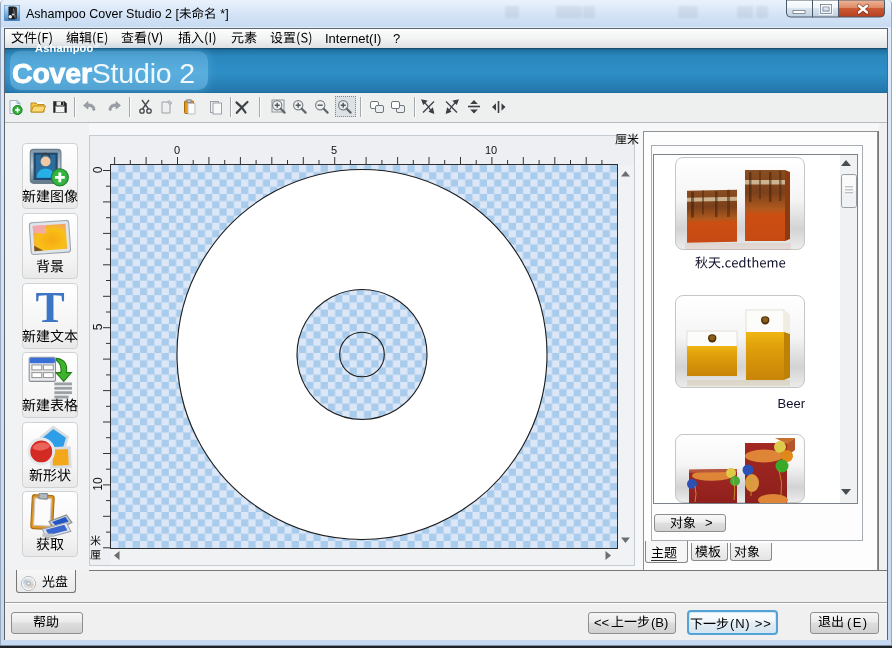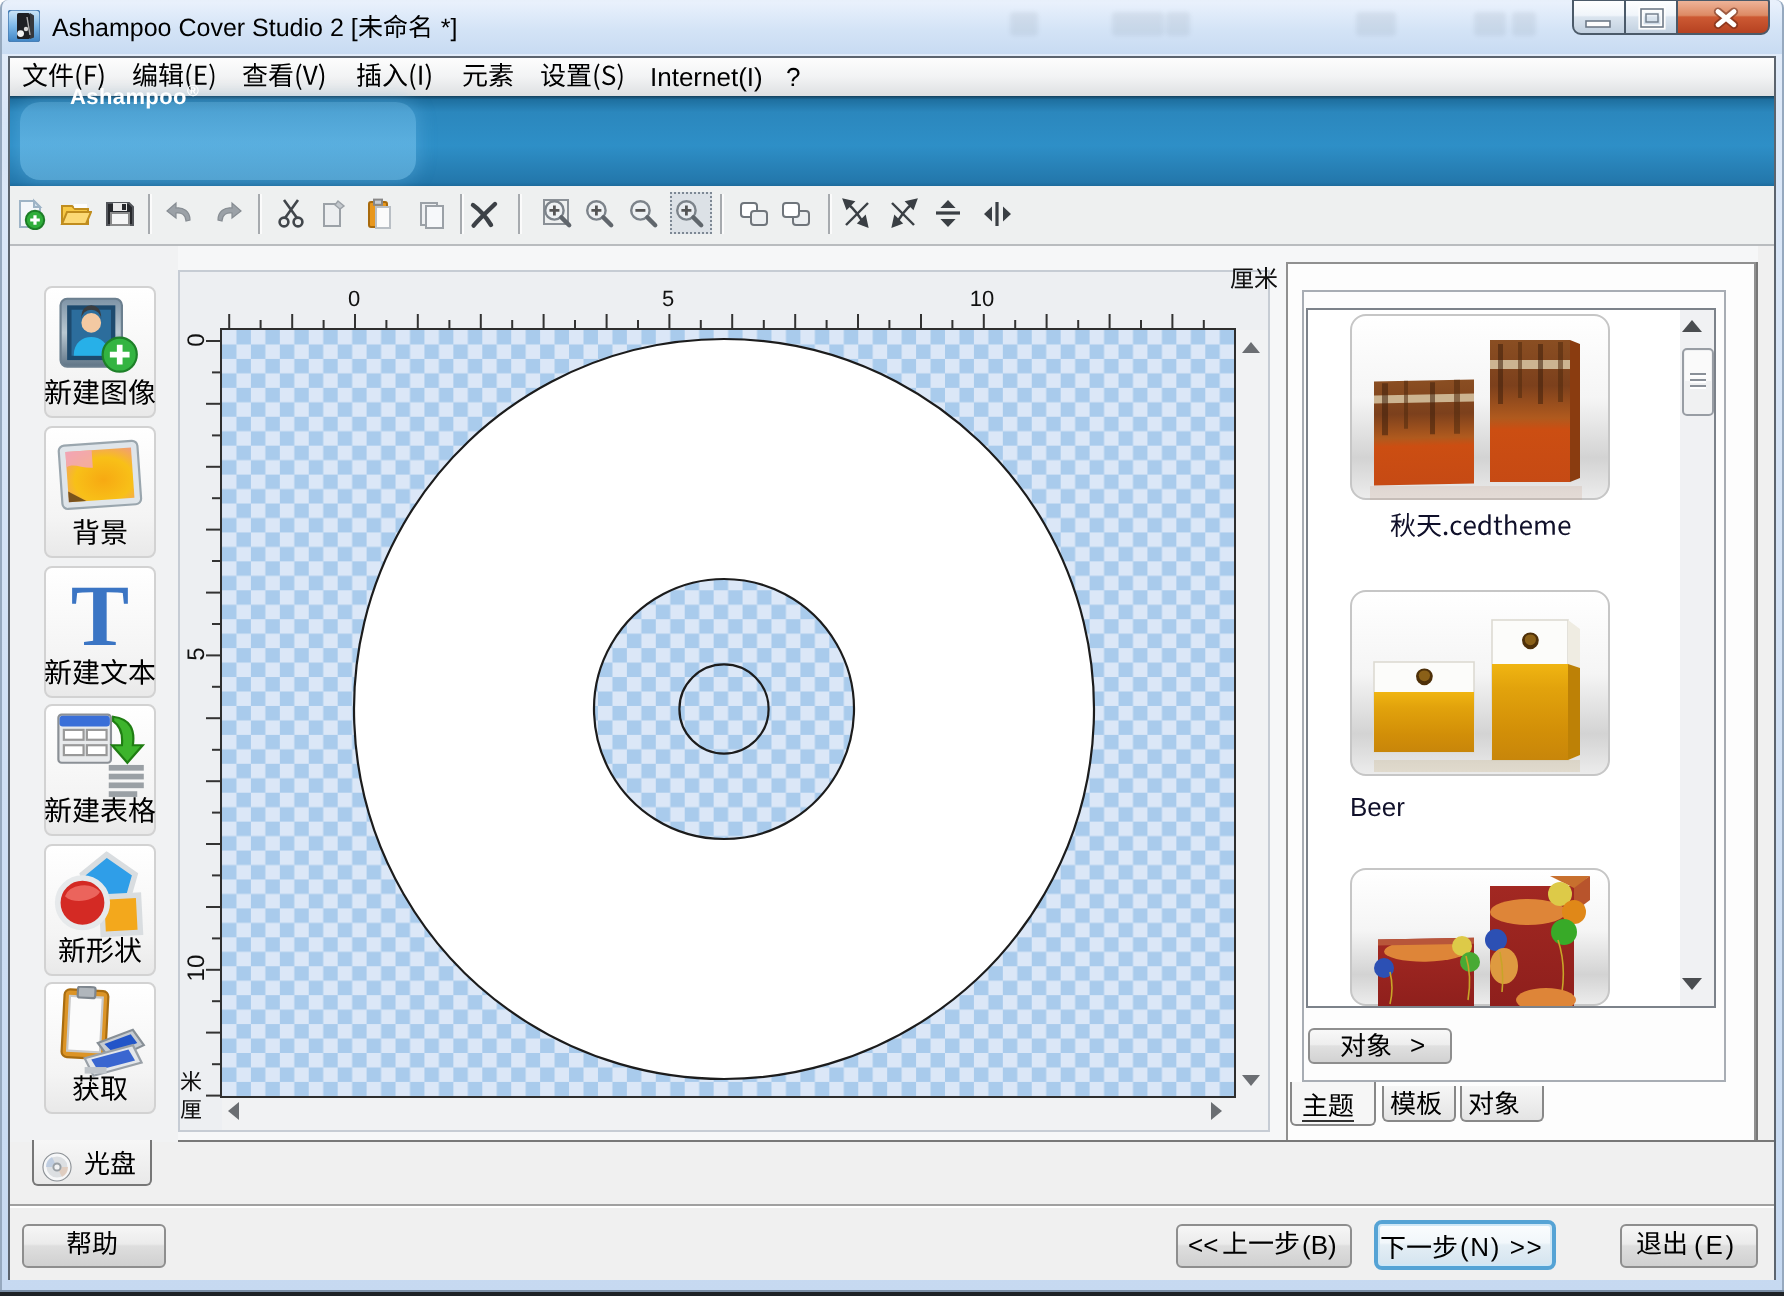--- a/index.html
+++ b/index.html
@@ -86,20 +86,21 @@
       <path d="M1.6 1.4C2.3 2.0 3.1 2.8 3.5 3.4L4.2 2.7C3.8 2.2 2.9 1.3 2.2 0.8ZM0.6 4.6V5.5H2.4V10.2C2.4 10.8 2.0 11.2 1.7 11.4C1.9 11.6 2.2 12.0 2.3 12.2C2.5 12.0 2.8 11.7 5.1 10.0C5.0 9.8 4.9 9.4 4.8 9.2L3.3 10.2V4.6ZM6.4 1.0V2.4C6.4 3.4 6.1 4.5 4.4 5.3C4.6 5.4 4.9 5.8 5.0 6.0C6.9 5.1 7.3 3.7 7.3 2.5V1.9H9.6V4.0C9.6 5.0 9.8 5.3 10.7 5.3C10.8 5.3 11.5 5.3 11.7 5.3C11.9 5.3 12.2 5.3 12.4 5.3C12.3 5.1 12.3 4.7 12.3 4.4C12.1 4.5 11.8 4.5 11.7 4.5C11.5 4.5 10.9 4.5 10.8 4.5C10.6 4.5 10.5 4.4 10.5 4.0V1.0ZM10.5 7.2C10.0 8.2 9.3 9.1 8.4 9.8C7.6 9.0 6.9 8.2 6.4 7.2ZM5.0 6.3V7.2H5.7L5.5 7.2C6.0 8.4 6.7 9.5 7.7 10.3C6.7 10.9 5.6 11.4 4.4 11.6C4.6 11.8 4.8 12.2 4.9 12.5C6.2 12.1 7.4 11.6 8.4 10.9C9.4 11.7 10.6 12.2 11.9 12.5C12.0 12.2 12.3 11.9 12.5 11.6C11.3 11.4 10.2 10.9 9.2 10.3C10.3 9.4 11.2 8.1 11.7 6.5L11.1 6.2L10.9 6.3Z M21.5 1.7H23.7V2.9H21.5ZM18.4 1.7H20.6V2.9H18.4ZM15.5 1.7H17.5V2.9H15.5ZM15.5 5.9V11.4H13.7V12.1H25.3V11.4H23.5V5.9H19.4L19.6 5.1H25.0V4.4H19.8L19.9 3.6H24.6V1.0H14.5V3.6H18.9L18.8 4.4H13.9V5.1H18.7L18.5 5.9ZM16.4 11.4V10.6H22.5V11.4ZM16.4 7.9H22.5V8.6H16.4ZM16.4 7.3V6.6H22.5V7.3ZM16.4 9.2H22.5V10.0H16.4Z M29.1 14.0 29.8 13.7C28.7 11.8 28.2 9.6 28.2 7.4C28.2 5.2 28.7 3.0 29.8 1.1L29.1 0.8C27.9 2.8 27.2 4.8 27.2 7.4C27.2 10.0 27.9 12.1 29.1 14.0Z M34.3 11.6C36.3 11.6 37.6 10.4 37.6 8.9C37.6 7.5 36.7 6.8 35.6 6.4L34.3 5.8C33.5 5.5 32.7 5.1 32.7 4.2C32.7 3.3 33.4 2.8 34.5 2.8C35.3 2.8 36.0 3.1 36.6 3.7L37.3 2.9C36.6 2.2 35.6 1.7 34.5 1.7C32.7 1.7 31.5 2.8 31.5 4.3C31.5 5.7 32.5 6.3 33.4 6.7L34.8 7.3C35.7 7.7 36.4 8.0 36.4 9.0C36.4 9.9 35.6 10.6 34.4 10.6C33.4 10.6 32.4 10.1 31.7 9.4L31.0 10.2C31.8 11.1 33.0 11.6 34.3 11.6Z M39.4 14.0C40.6 12.1 41.3 10.0 41.3 7.4C41.3 4.8 40.6 2.8 39.4 0.8L38.7 1.1C39.8 3.0 40.4 5.2 40.4 7.4C40.4 9.6 39.8 11.8 38.7 13.7Z" fill="#000"></path>
     </svg>
 <div class="abs" style="left:325px;top:31px;font-size:13px;color:#000">Internet(I)</div>
 <div class="abs" style="left:393px;top:31px;font-size:13px;color:#000">?</div>
 <div class="abs" style="left:5px;top:48px;width:882px;height:45px;
 background:linear-gradient(180deg,#13405c 0%,#1e6f9f 4%,#2b87bd 18%,#2e8fc7 55%,#2377ab 96%,#1d6b9c 100%)"></div>
 <div class="abs" style="left:10px;top:51px;width:198px;height:39px;border-radius:10px;
 background:linear-gradient(180deg,rgba(120,195,238,0.42) 0%,rgba(125,200,242,0.55) 50%,rgba(130,205,245,0.5) 100%);
 box-shadow:0 0 8px 2px rgba(100,180,228,0.35)"></div>
 <div class="abs" style="left:35px;top:41px;font-size:11px;font-weight:bold;color:#fff;letter-spacing:0.2px">Ashampoo<span style="font-size:8px;vertical-align:4px">®</span></div>
+<div class="abs" style="left:12px;top:59px;font-size:28.5px;line-height:29px;color:#fff;letter-spacing:-0.2px"><span style="font-weight:bold;-webkit-text-stroke:0.9px #fff">Cover</span><span style="color:#f0f8fe">Studio&nbsp;2</span></div>
 <div class="abs" style="left:5px;top:93px;width:882px;height:30px;background:#eef0f0;border-bottom:1px solid #b9bcbf"></div>
 <div class="abs" style="left:74px;top:97px;width:1px;height:20px;background:#a6aaae"></div>
 <div class="abs" style="left:75px;top:97px;width:1px;height:20px;background:#fbfbfb"></div>
 <div class="abs" style="left:129px;top:97px;width:1px;height:20px;background:#a6aaae"></div>
 <div class="abs" style="left:130px;top:97px;width:1px;height:20px;background:#fbfbfb"></div>
 <div class="abs" style="left:230px;top:97px;width:1px;height:20px;background:#a6aaae"></div>
 <div class="abs" style="left:231px;top:97px;width:1px;height:20px;background:#fbfbfb"></div>
 <div class="abs" style="left:259px;top:97px;width:1px;height:20px;background:#a6aaae"></div>
 <div class="abs" style="left:260px;top:97px;width:1px;height:20px;background:#fbfbfb"></div>
 <div class="abs" style="left:360px;top:97px;width:1px;height:20px;background:#a6aaae"></div>
@@ -495,21 +496,21 @@
 <circle cx="107" cy="32" r="6.5" fill="#38aa28"></circle>
           <circle cx="73" cy="36" r="5.5" fill="#2c50b4"></circle>
 <ellipse cx="77" cy="49" rx="7" ry="9" fill="#de9a40"></ellipse>
 <path d="M104 36 q4 12 2 26 M75 42 q2 10 1 20" stroke="#c8a428" stroke-width="0.8" fill="none"></path>
 <ellipse cx="98" cy="66" rx="15" ry="6" fill="#de8538"></ellipse>
 </g>
       </svg></div>
 <svg style="position:absolute;left:694.6px;top:256px" width="92" height="18" viewBox="0 0 92 18">
       <path d="M11.3 3.4C11.0 4.4 10.4 5.9 9.9 6.8L10.7 7.1C11.2 6.2 11.8 4.8 12.2 3.7ZM6.6 3.4C6.4 4.6 6.1 6.0 5.6 6.8L6.4 7.1C7.0 6.2 7.3 4.8 7.4 3.5ZM8.5 0.5C8.5 5.6 8.5 9.8 5.0 11.8C5.2 11.9 5.5 12.3 5.6 12.5C7.5 11.4 8.4 9.8 8.9 7.8C9.5 9.9 10.4 11.5 12.0 12.5C12.1 12.2 12.4 11.9 12.6 11.7C10.6 10.6 9.7 8.3 9.2 5.4C9.4 3.9 9.4 2.3 9.4 0.5ZM4.9 0.6C3.9 1.1 2.2 1.4 0.7 1.7C0.8 1.9 0.9 2.2 1.0 2.4C1.6 2.4 2.2 2.2 2.9 2.1V4.3H0.6V5.2H2.7C2.2 6.7 1.2 8.4 0.4 9.3C0.5 9.6 0.8 10.0 0.9 10.2C1.6 9.4 2.3 8.1 2.9 6.7V12.5H3.8V6.5C4.2 7.1 4.7 7.9 4.9 8.2L5.4 7.4C5.2 7.1 4.2 5.8 3.8 5.4V5.2H5.8V4.3H3.8V1.9C4.5 1.8 5.1 1.6 5.6 1.4Z M13.9 5.5V6.5H18.6C18.2 8.3 16.9 10.3 13.5 11.6C13.8 11.8 14.1 12.2 14.2 12.5C17.5 11.1 18.9 9.2 19.5 7.2C20.6 9.8 22.3 11.6 24.9 12.4C25.0 12.2 25.3 11.8 25.6 11.6C22.9 10.8 21.1 9.0 20.2 6.5H25.2V5.5H19.9C19.9 5.0 19.9 4.5 19.9 4.1V2.5H24.6V1.5H14.3V2.5H18.9V4.1C18.9 4.5 18.9 5.0 18.8 5.5Z M27.8 11.6C28.3 11.6 28.7 11.2 28.7 10.7C28.7 10.2 28.3 9.8 27.8 9.8C27.3 9.8 26.9 10.2 26.9 10.7C26.9 11.2 27.3 11.6 27.8 11.6Z M33.6 11.6C34.4 11.6 35.2 11.3 35.9 10.7L35.4 9.9C34.9 10.3 34.3 10.6 33.7 10.6C32.4 10.6 31.5 9.5 31.5 7.9C31.5 6.3 32.4 5.2 33.7 5.2C34.3 5.2 34.7 5.4 35.1 5.8L35.7 5.0C35.2 4.6 34.6 4.2 33.7 4.2C31.9 4.2 30.3 5.6 30.3 7.9C30.3 10.3 31.7 11.6 33.6 11.6Z M40.3 11.6C41.2 11.6 42.0 11.3 42.6 10.9L42.2 10.1C41.7 10.5 41.1 10.7 40.4 10.7C39.1 10.7 38.2 9.7 38.1 8.2H42.8C42.9 8.0 42.9 7.8 42.9 7.5C42.9 5.5 41.9 4.2 40.1 4.2C38.5 4.2 36.9 5.6 36.9 7.9C36.9 10.2 38.4 11.6 40.3 11.6ZM38.1 7.3C38.2 5.9 39.1 5.1 40.1 5.1C41.2 5.1 41.9 5.9 41.9 7.3Z M47.0 11.6C47.9 11.6 48.6 11.2 49.2 10.6H49.2L49.3 11.4H50.3V1.1H49.1V3.8L49.2 5.0C48.6 4.5 48.0 4.2 47.2 4.2C45.6 4.2 44.1 5.6 44.1 7.9C44.1 10.3 45.3 11.6 47.0 11.6ZM47.3 10.6C46.1 10.6 45.4 9.6 45.4 7.9C45.4 6.3 46.3 5.2 47.4 5.2C48.0 5.2 48.5 5.4 49.1 5.9V9.6C48.5 10.3 48.0 10.6 47.3 10.6Z M54.9 11.6C55.4 11.6 55.8 11.5 56.2 11.3L56.0 10.5C55.8 10.6 55.4 10.6 55.2 10.6C54.4 10.6 54.1 10.2 54.1 9.3V5.3H56.0V4.4H54.1V2.4H53.1L53.0 4.4L51.9 4.4V5.3H52.9V9.3C52.9 10.7 53.4 11.6 54.9 11.6Z M57.6 11.4H58.8V6.3C59.5 5.6 60.0 5.2 60.7 5.2C61.7 5.2 62.1 5.8 62.1 7.1V11.4H63.2V7.0C63.2 5.2 62.6 4.2 61.1 4.2C60.1 4.2 59.4 4.7 58.7 5.4L58.8 3.9V1.1H57.6Z M68.4 11.6C69.3 11.6 70.1 11.3 70.7 10.9L70.3 10.1C69.7 10.5 69.2 10.7 68.5 10.7C67.1 10.7 66.2 9.7 66.1 8.2H70.9C70.9 8.0 71.0 7.8 71.0 7.5C71.0 5.5 69.9 4.2 68.1 4.2C66.5 4.2 65.0 5.6 65.0 7.9C65.0 10.2 66.5 11.6 68.4 11.6ZM66.1 7.3C66.3 5.9 67.2 5.1 68.2 5.1C69.3 5.1 69.9 5.9 69.9 7.3Z M72.7 11.4H73.9V6.3C74.5 5.6 75.1 5.2 75.7 5.2C76.6 5.2 77.0 5.8 77.0 7.1V11.4H78.2V6.3C78.8 5.6 79.4 5.2 79.9 5.2C80.8 5.2 81.2 5.8 81.2 7.1V11.4H82.4V7.0C82.4 5.2 81.7 4.2 80.3 4.2C79.4 4.2 78.7 4.8 78.0 5.6C77.7 4.7 77.1 4.2 76.0 4.2C75.2 4.2 74.4 4.7 73.8 5.4H73.8L73.7 4.4H72.7Z M87.6 11.6C88.5 11.6 89.3 11.3 89.9 10.9L89.5 10.1C89.0 10.5 88.4 10.7 87.7 10.7C86.4 10.7 85.5 9.7 85.4 8.2H90.1C90.2 8.0 90.2 7.8 90.2 7.5C90.2 5.5 89.2 4.2 87.4 4.2C85.8 4.2 84.2 5.6 84.2 7.9C84.2 10.2 85.7 11.6 87.6 11.6ZM85.4 7.3C85.5 5.9 86.4 5.1 87.4 5.1C88.5 5.1 89.2 5.9 89.2 7.3Z" fill="#10102a"></path>
     </svg>
-<div class="abs" style="left:675px;top:396px;width:130px;text-align:left;font-size:13px;color:#10102a">Beer</div>
+<div class="abs" style="left:675px;top:396px;width:130px;text-align:right;font-size:13px;color:#10102a">Beer</div>
 <div class="abs" style="left:840px;top:155px;width:17px;height:348px;background:#f0f1f3"></div>
 <svg class="abs" style="left:841px;top:160px" width="10" height="7" viewBox="0 0 10 7">
       <path d="M5 0 l5 6 h-10z" fill="#4a4d50"></path>
     </svg>
 <svg class="abs" style="left:841px;top:488px" width="10" height="7" viewBox="0 0 10 7">
       <path d="M5 7 l5 -6 h-10z" fill="#4a4d50"></path>
     </svg>
 <svg class="abs" style="left:841px;top:174px" width="16" height="34" viewBox="0 0 16 34">
 <rect x="0.5" y="0.5" width="15" height="33" rx="2" fill="#f0f1f2" stroke="#989da4"></rect>
 <rect x="1.5" y="1.5" width="13" height="15" fill="#fdfdfd" opacity="0.7"></rect>

